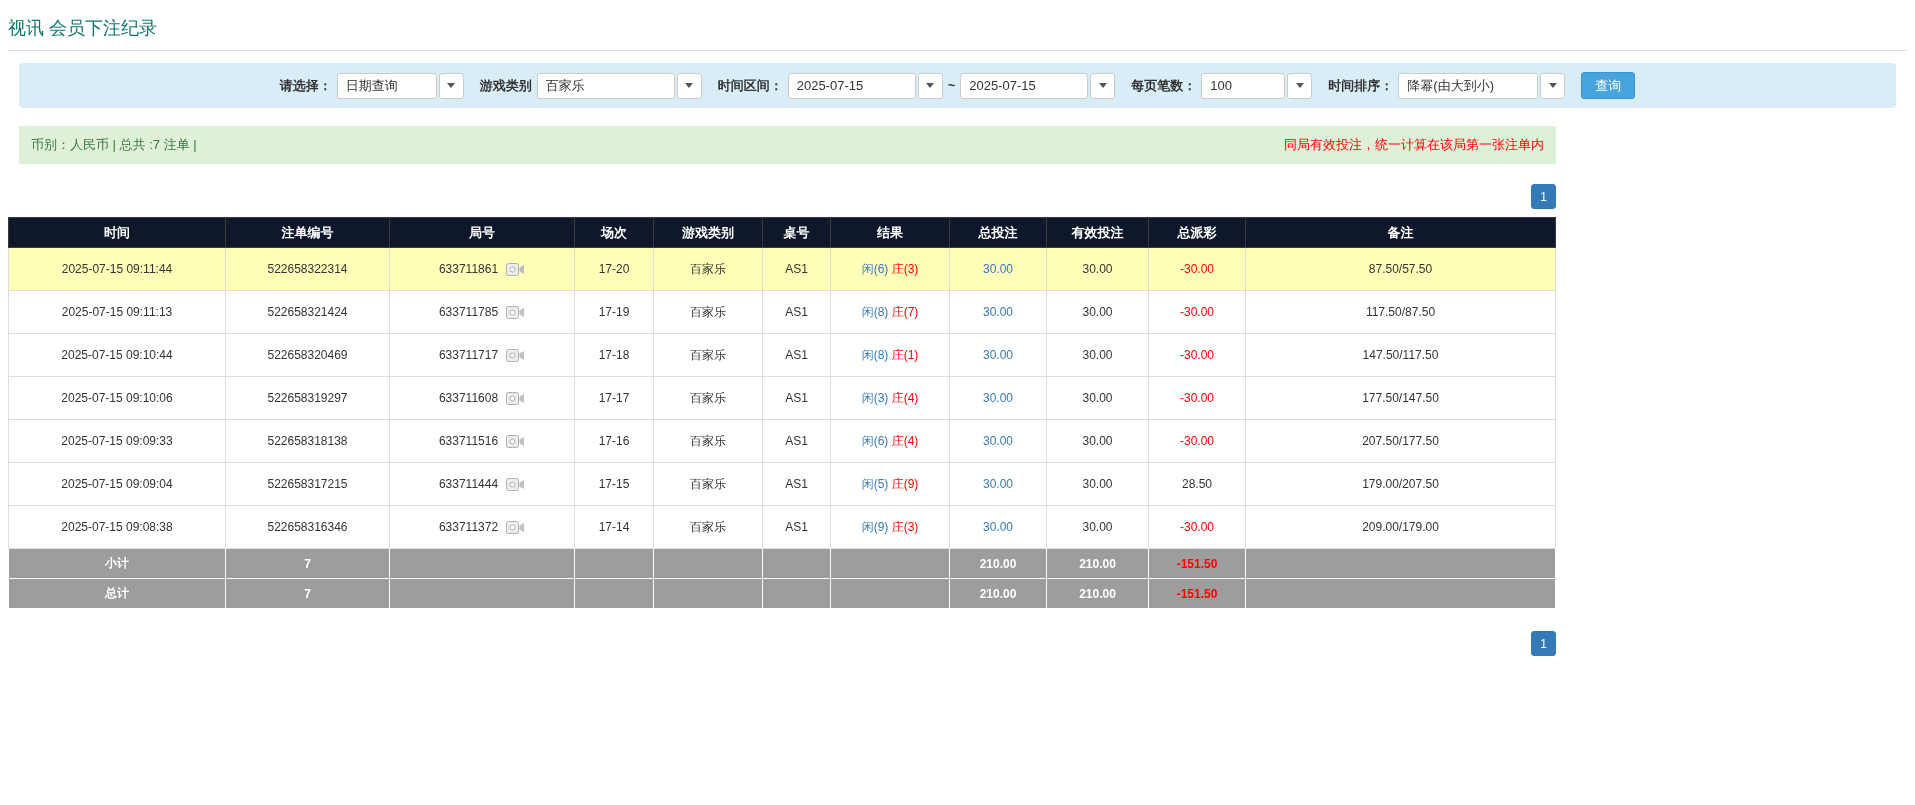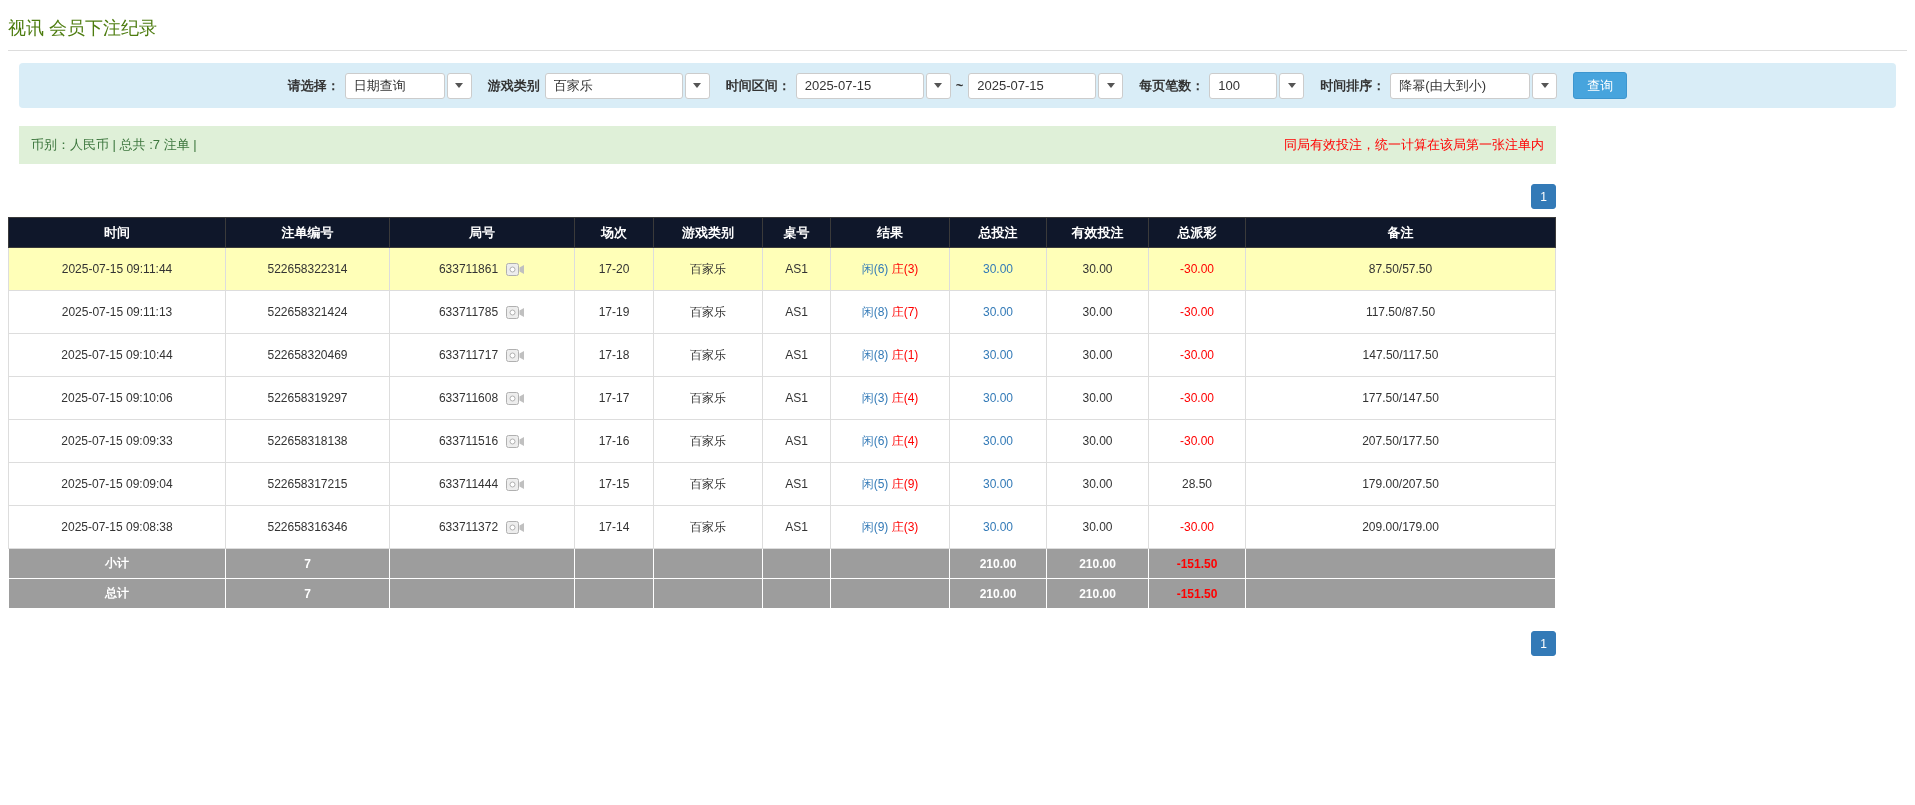--- a/index.html
+++ b/index.html
@@ -10,21 +10,21 @@
     width: 1915px;
     min-height: 805px;
     background: #fff;
     font-family: "Liberation Sans", sans-serif;
     color: #333;
   }
   .page-title {
     font-size: 18px;
     font-weight: 400;
     margin: 8px 0 10px 0;
-    color: #4d7c0f;
+    color: #0f766e;
   }
   hr.title-rule {
     border: none;
     border-top: 1px solid #ddd;
     margin: 0 0 12px 0;
   }
   
   .filter-bar {
     display: flex;
     align-items: center;
@@ -50,21 +50,21 @@
     border-radius: 3px;
     background: #fff;
     padding: 0 8px;
     font-size: 13px;
     font-family: inherit;
     color: #333;
   }
   .w-querytype { width: 100px; }
   .w-game     { width: 138px; }
   .w-date     { width: 128px; }
-  .w-size     { width: 68px; }
+  .w-size     { width: 84px; }
   .w-sort     { width: 140px; }
   .combo-btn {
     width: 25px;
     height: 26px;
     margin-left: 2px;
     border: 1px solid #ccc;
     border-radius: 3px;
     background: #fff;
     display: inline-flex;
     align-items: center;

